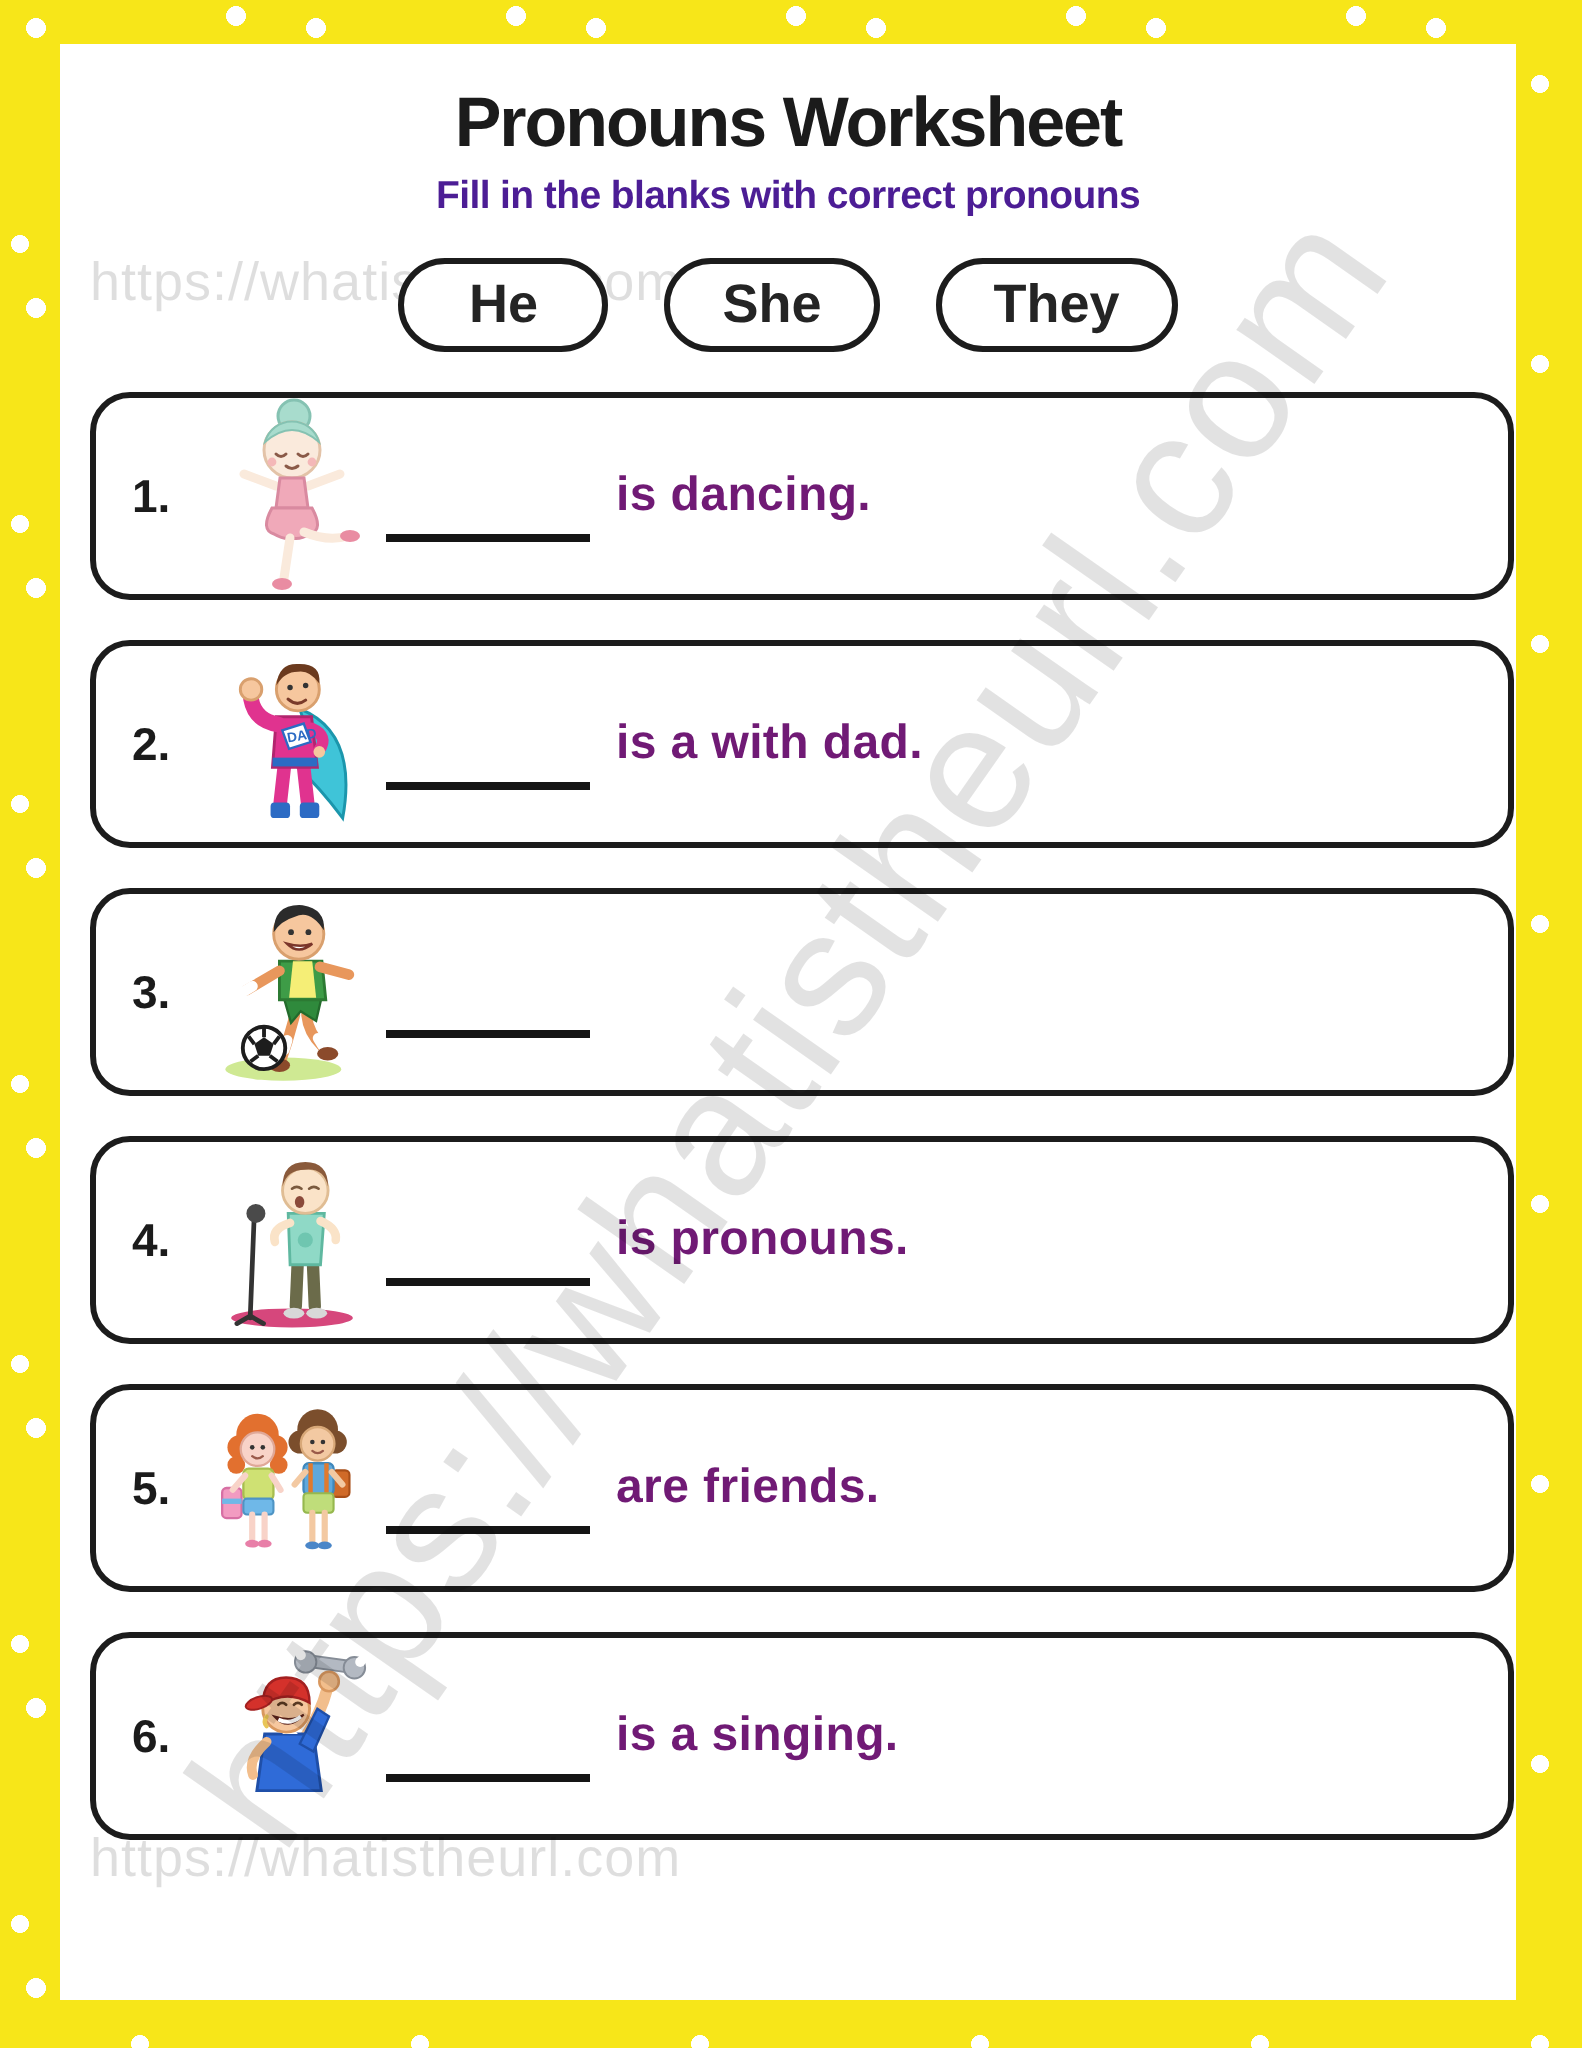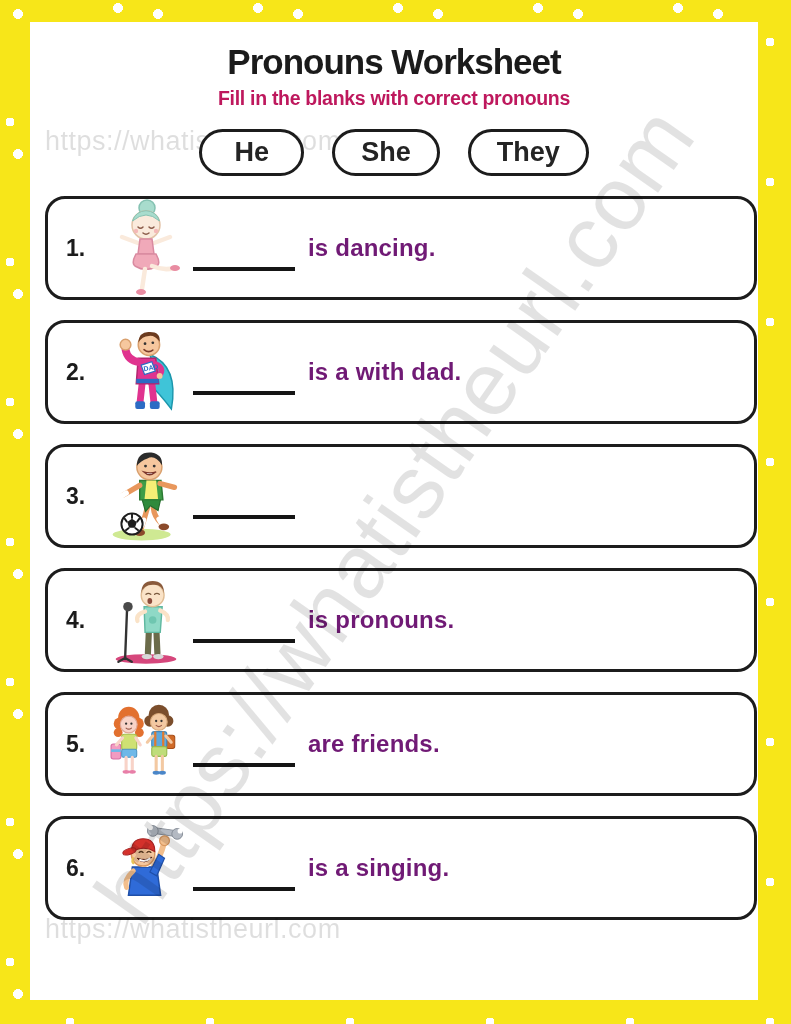--- a/index.html
+++ b/index.html
@@ -29,21 +29,21 @@
   .wm-top { left:15px; top:104px; }
   .wm-bottom { left:15px; top:892px; z-index:6; }
   .wm-diagonal {
     position:absolute; left:395px; top:515px;
     transform:translate(-50%,-50%) rotate(-55deg);
     font-size:90px; color:rgba(0,0,0,0.115); white-space:nowrap;
     letter-spacing:1px; z-index:5; pointer-events:none;
   }
   .header { position:absolute; top:20px; left:0; width:100%; text-align:center; z-index:2; }
   .title { font-size:35px; font-weight:bold; color:#1b1b1b; letter-spacing:-1px; }
-  .subtitle { margin-top:5px; font-size:19.5px; font-weight:bold; color:#be185d; letter-spacing:-0.3px; }
+  .subtitle { margin-top:5px; font-size:19.5px; font-weight:bold; color:#4c1d95; letter-spacing:-0.3px; }
   .word-bank {
     position:absolute; top:107px; left:0; width:100%;
     display:flex; justify-content:center; gap:28px; z-index:2;
   }
   .pill {
     background:#fff; border:3.5px solid #1c1c1c; border-radius:28px;
     padding:5px 26px; font-size:27px; font-weight:bold; color:#242424;
     min-width:105px; text-align:center;
   }
   .rows { position:absolute; top:174px; left:15px; z-index:2; }

